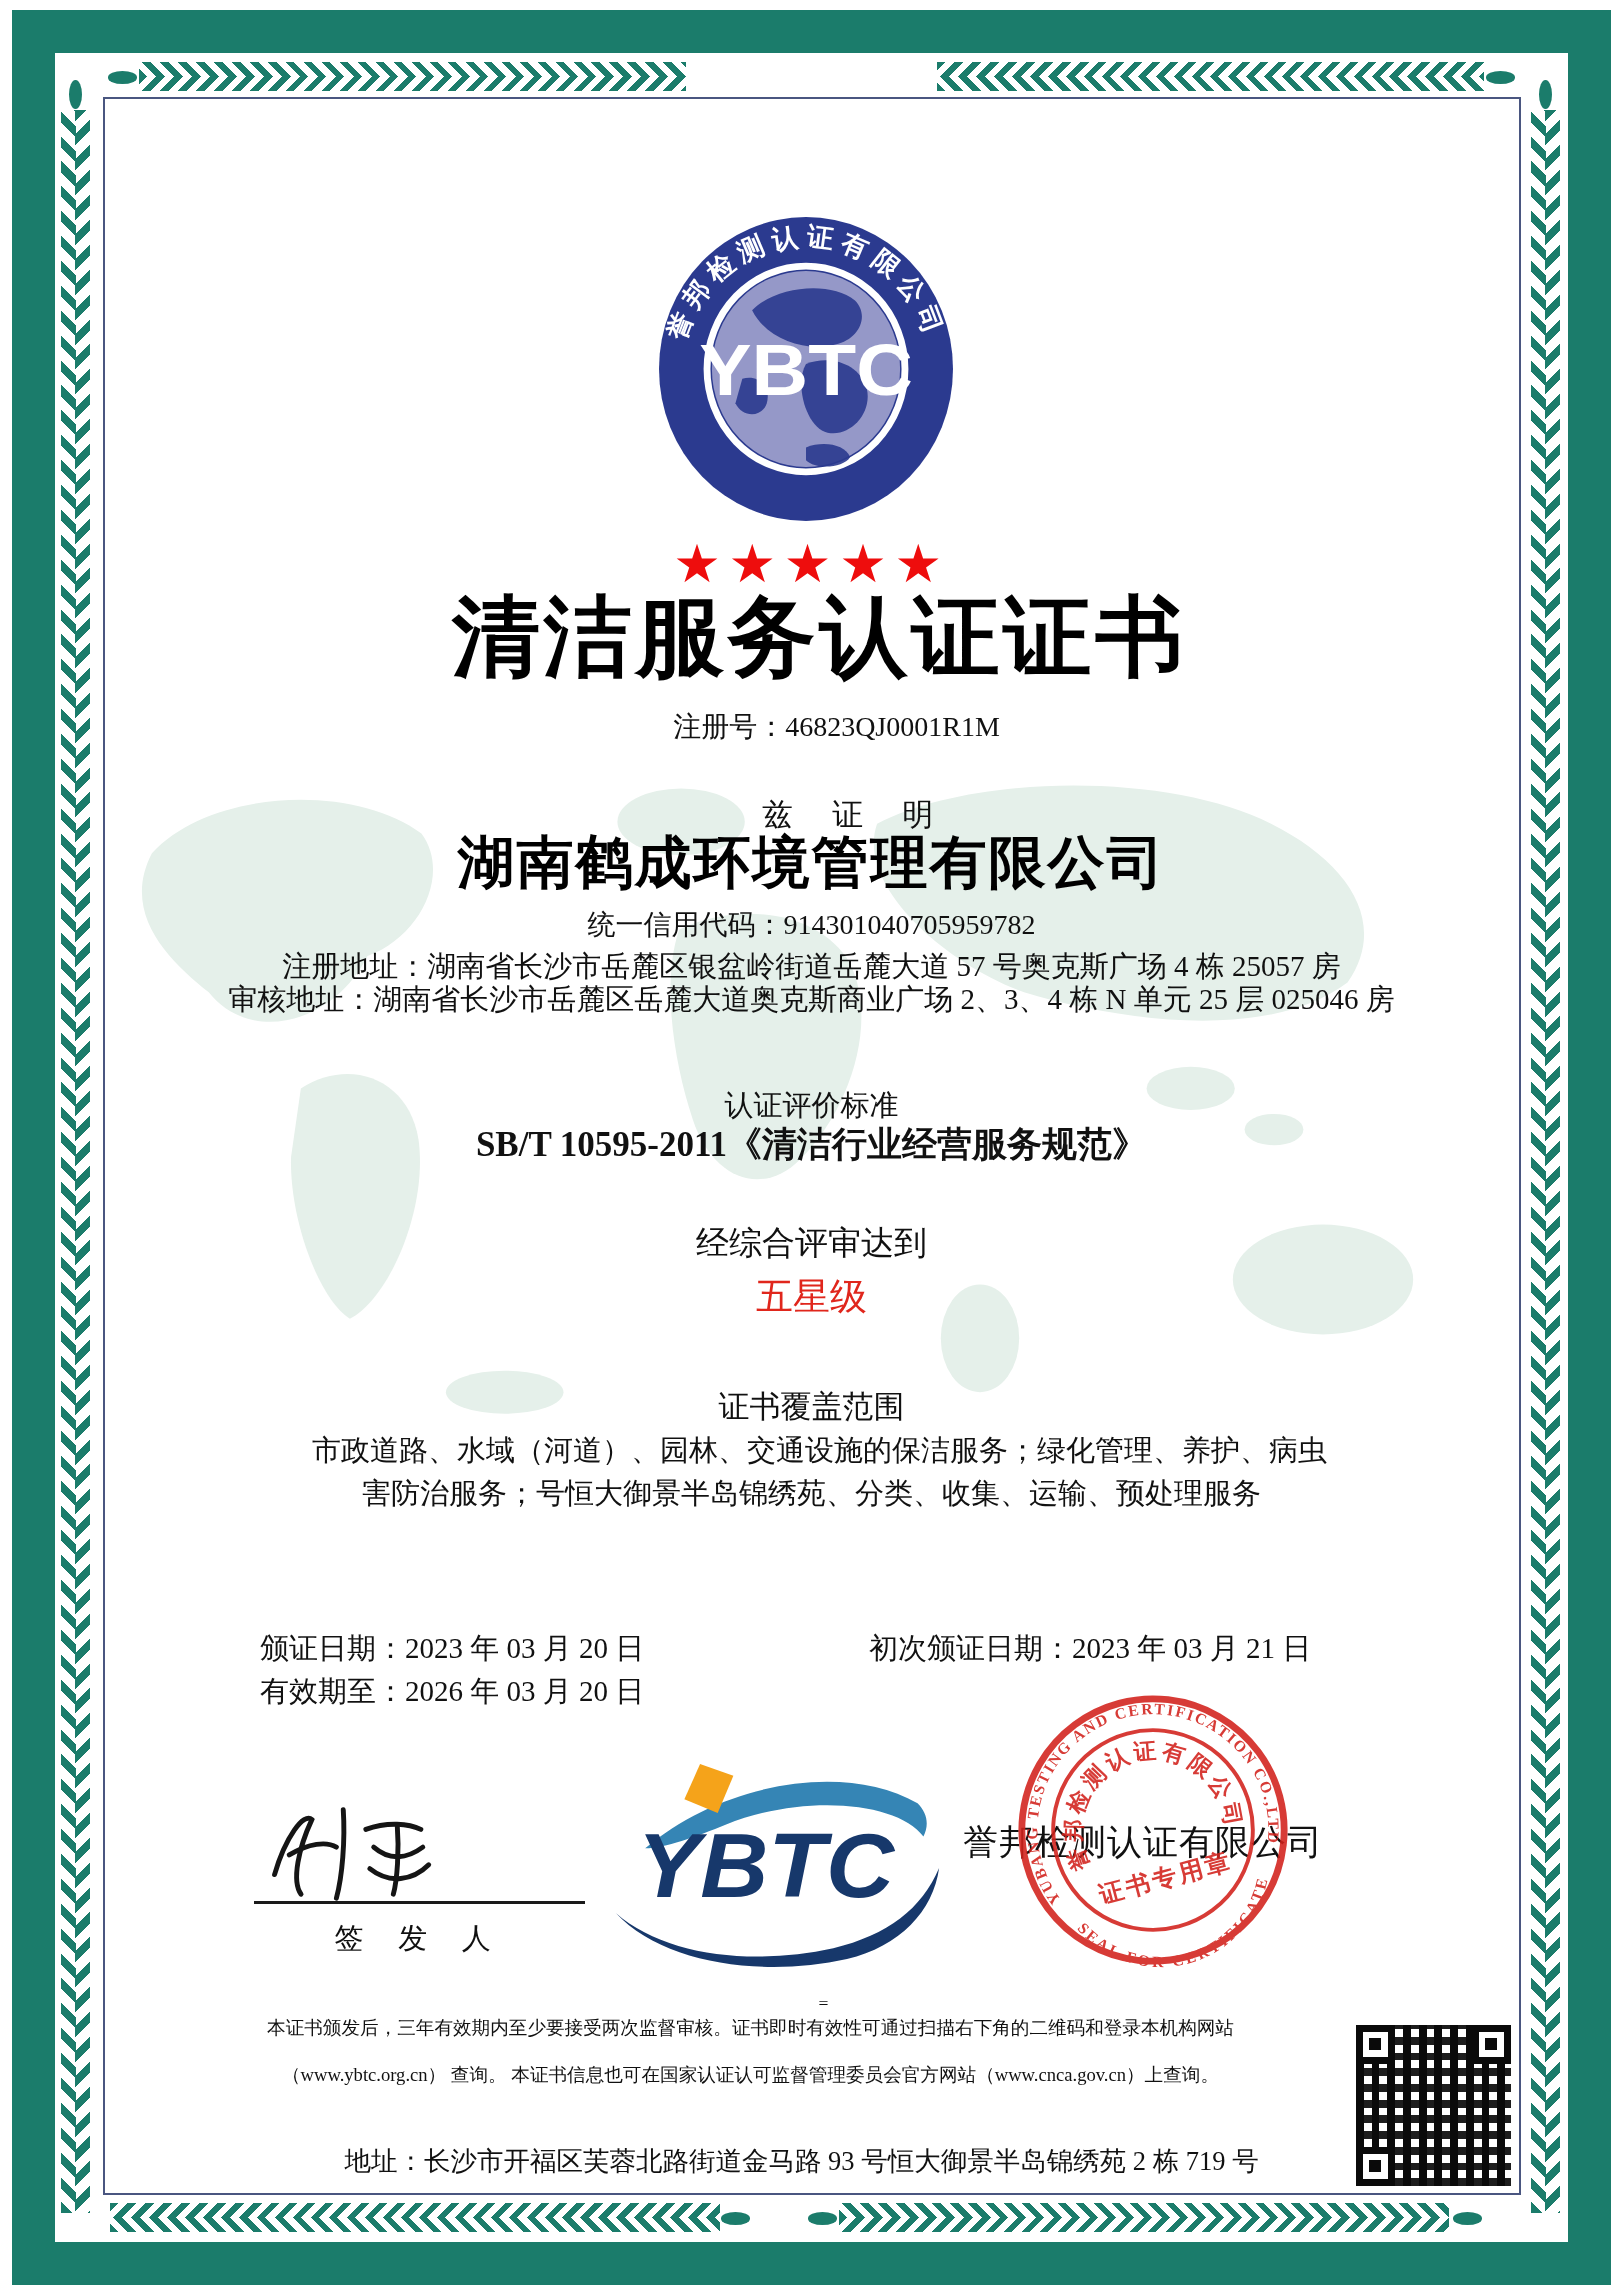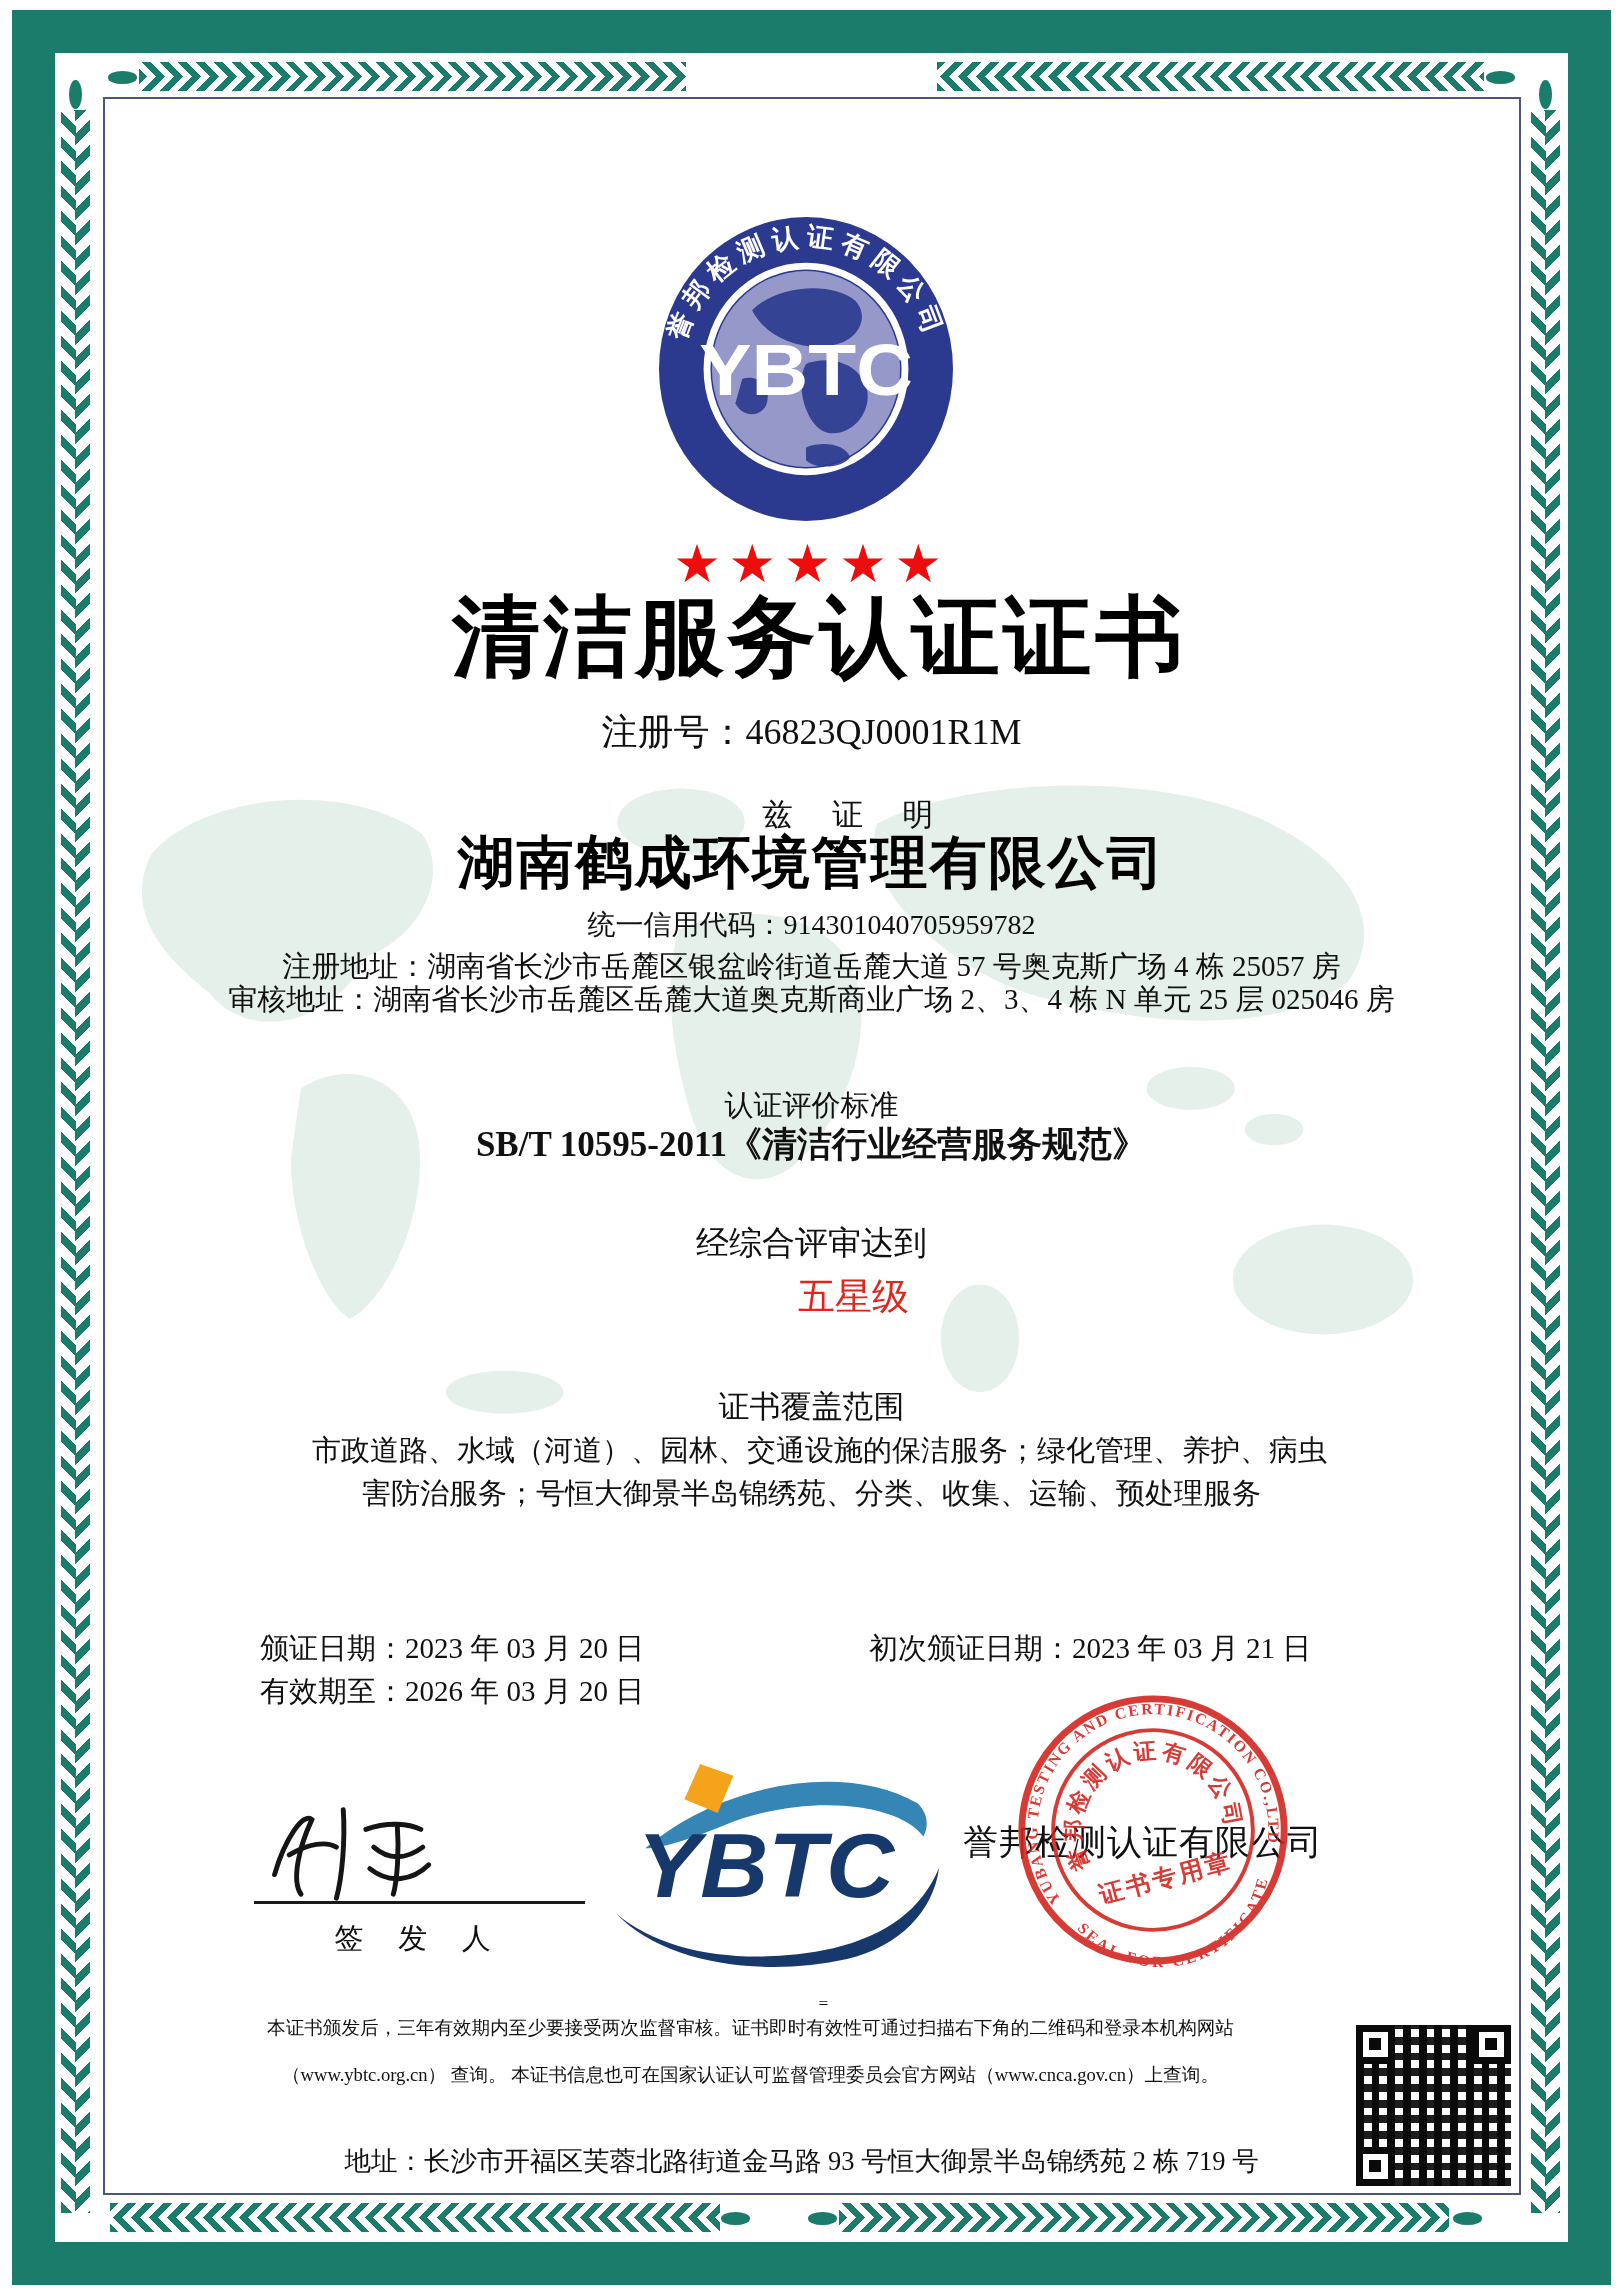--- a/index.html
+++ b/index.html
@@ -31,21 +31,21 @@
   .bud-h{width:29px;height:12.7px;}
   .bud-v{width:12.7px;height:29px;}
 
   
   #map{position:absolute;left:93px;top:765px;z-index:1;}
 
   .content{z-index:2;}
   
   .stars{font-family:"DejaVu Sans",sans-serif;font-size:53px;letter-spacing:7.8px;color:#ee0d0d;line-height:1;}
   .title{font-family:"Liberation Sans","DejaVu Sans",sans-serif;font-weight:900;font-size:88px;letter-spacing:3.9px;line-height:1.15;color:#000;}
-  .regno{font-size:36px;}
+  .regno{font-size:28px;padding-left:25px;}
   .certify{font-size:31px;letter-spacing:15.7px;}
   .company{font-family:"Liberation Sans","DejaVu Sans",sans-serif;font-weight:900;font-size:57px;letter-spacing:2px;color:#000;}
   .body30{font-size:29px;}
   .body29{font-size:28px;}
   .std{font-size:35px;font-weight:bold;}
   .eval{font-size:33px;}
   .rating{font-size:37px;color:#e0261c;}
   .scopehead{font-size:31px;}
   .footer-small{font-size:18.6px;}
   .addr{font-size:26.5px;}
@@ -155,21 +155,21 @@
   <div class="abs ctr content certify" style="top:794px;margin-left:44px;">兹 证 明</div>
   <div class="abs ctr content company" style="top:825px;">湖南鹤成环境管理有限公司</div>
   <div class="abs ctr content body29" style="top:906px;">统一信用代码：914301040705959782</div>
   <div class="abs ctr content body30" style="top:947px;">注册地址：湖南省长沙市岳麓区银盆岭街道岳麓大道 57 号奥克斯广场 4 栋 25057 房</div>
   <div class="abs ctr content body30" style="top:980px;">审核地址：湖南省长沙市岳麓区岳麓大道奥克斯商业广场 2、3、4 栋 N 单元 25 层 025046 房</div>
 
   <div class="abs ctr content body30" style="top:1086px;">认证评价标准</div>
   <div class="abs ctr content std" style="top:1121px;">SB/T 10595-2011《清洁行业经营服务规范》</div>
 
   <div class="abs ctr content eval" style="top:1221px;">经综合评审达到</div>
-  <div class="abs ctr content rating" style="top:1272px;padding-left:42px;">五星级</div>
+  <div class="abs ctr content rating" style="top:1272px;">五星级</div>
 
   <div class="abs ctr content scopehead" style="top:1386px;">证书覆盖范围</div>
   <div class="abs ctr content body30" style="top:1431px;padding-left:8px;">市政道路、水域（河道）、园林、交通设施的保洁服务；绿化管理、养护、病虫</div>
   <div class="abs ctr content body30" style="top:1474px;">害防治服务；号恒大御景半岛锦绣苑、分类、收集、运输、预处理服务</div>
 
   <div class="abs content body30" style="left:260px;top:1629px;">颁证日期：2023 年 03 月 20 日</div>
   <div class="abs content body30" style="left:260px;top:1672px;">有效期至：2026 年 03 月 20 日</div>
   <div class="abs content body30" style="left:869px;top:1629px;">初次颁证日期：2023 年 03 月 21 日</div>
 
   <svg id="sig" width="216" height="113" viewBox="0 0 220 115">

